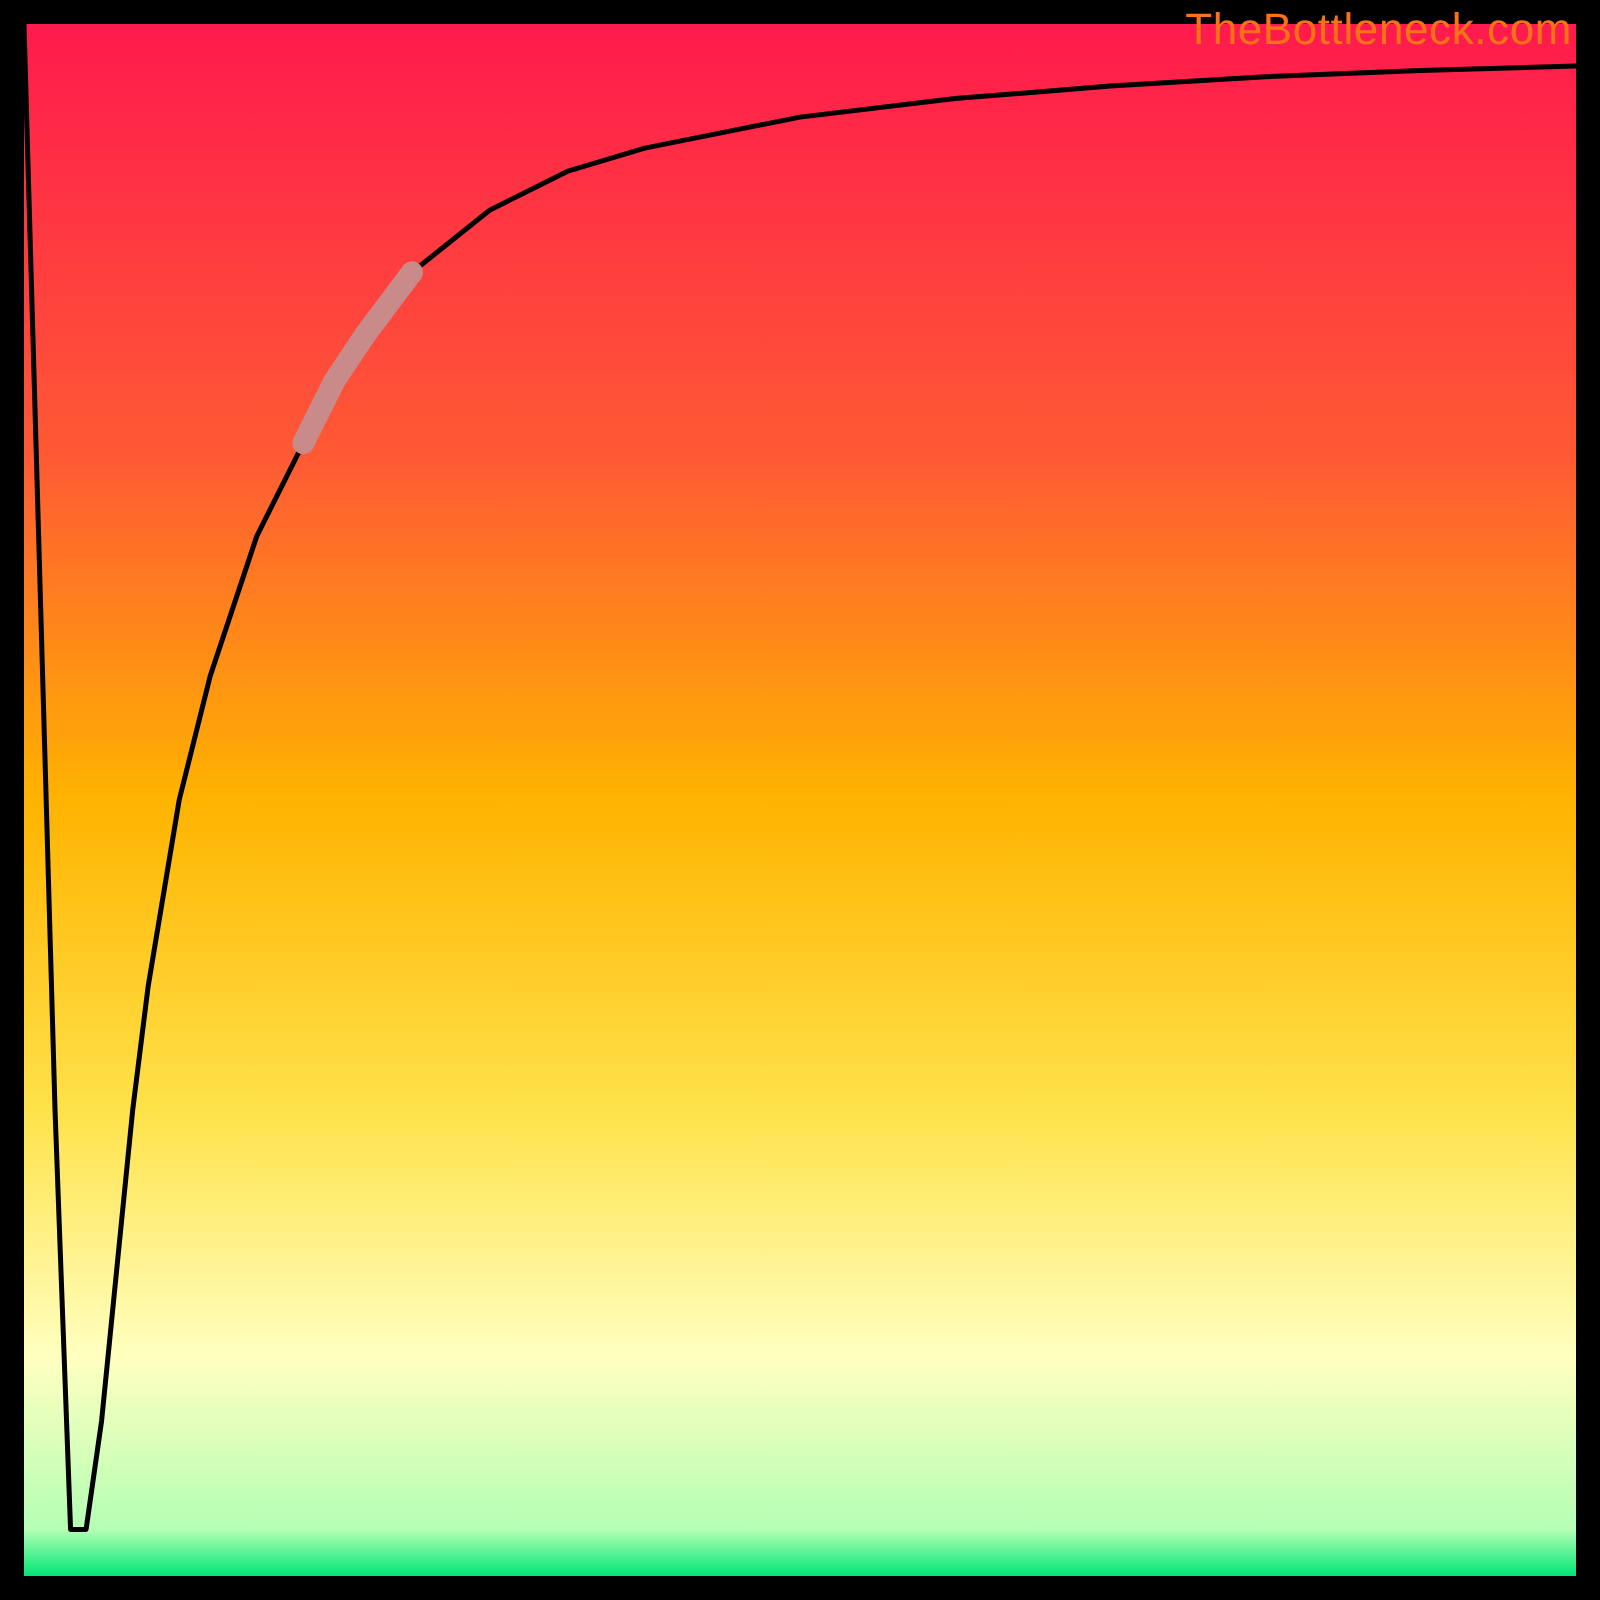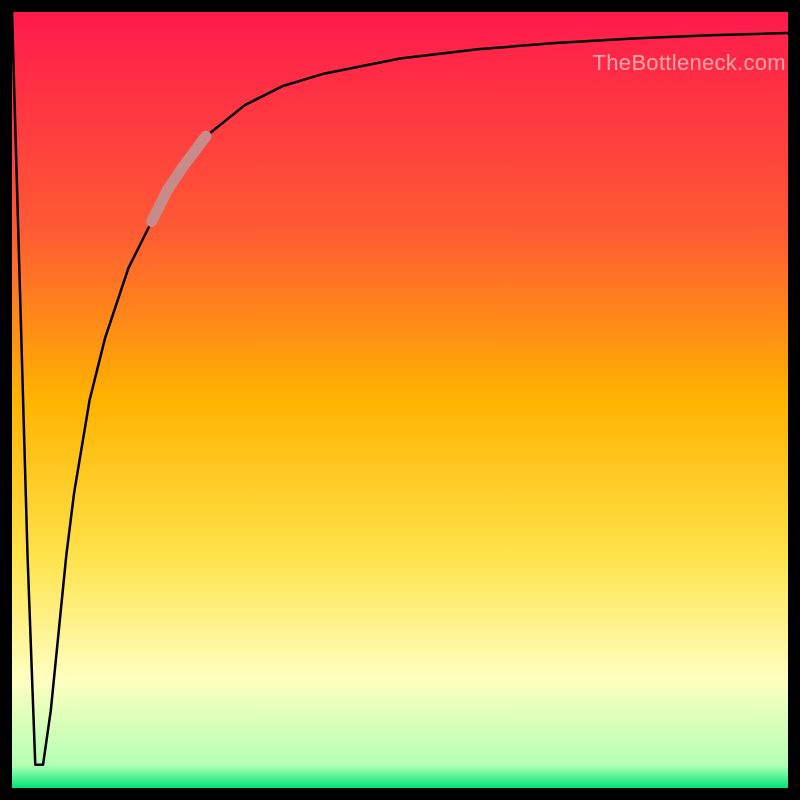--- a/index.html
+++ b/index.html
@@ -28,26 +28,25 @@
     position: absolute;
     left: 0;
     top: 0;
     width: 100%;
     height: 100%;
   }
   .attribution {
     position: absolute;
     top: 2px;
     right: 14px;
-    color: #fca5a5;
+    color: #f97316;
     font-size: 22px;
     font-weight: 500;
     letter-spacing: 0.3px;
     pointer-events: none;
-    margin-top: 48px;
   }
   svg.curve {
     position: absolute;
     left: 0;
     top: 0;
     width: 100%;
     height: 100%;
     overflow: visible;
   }
 </style>

